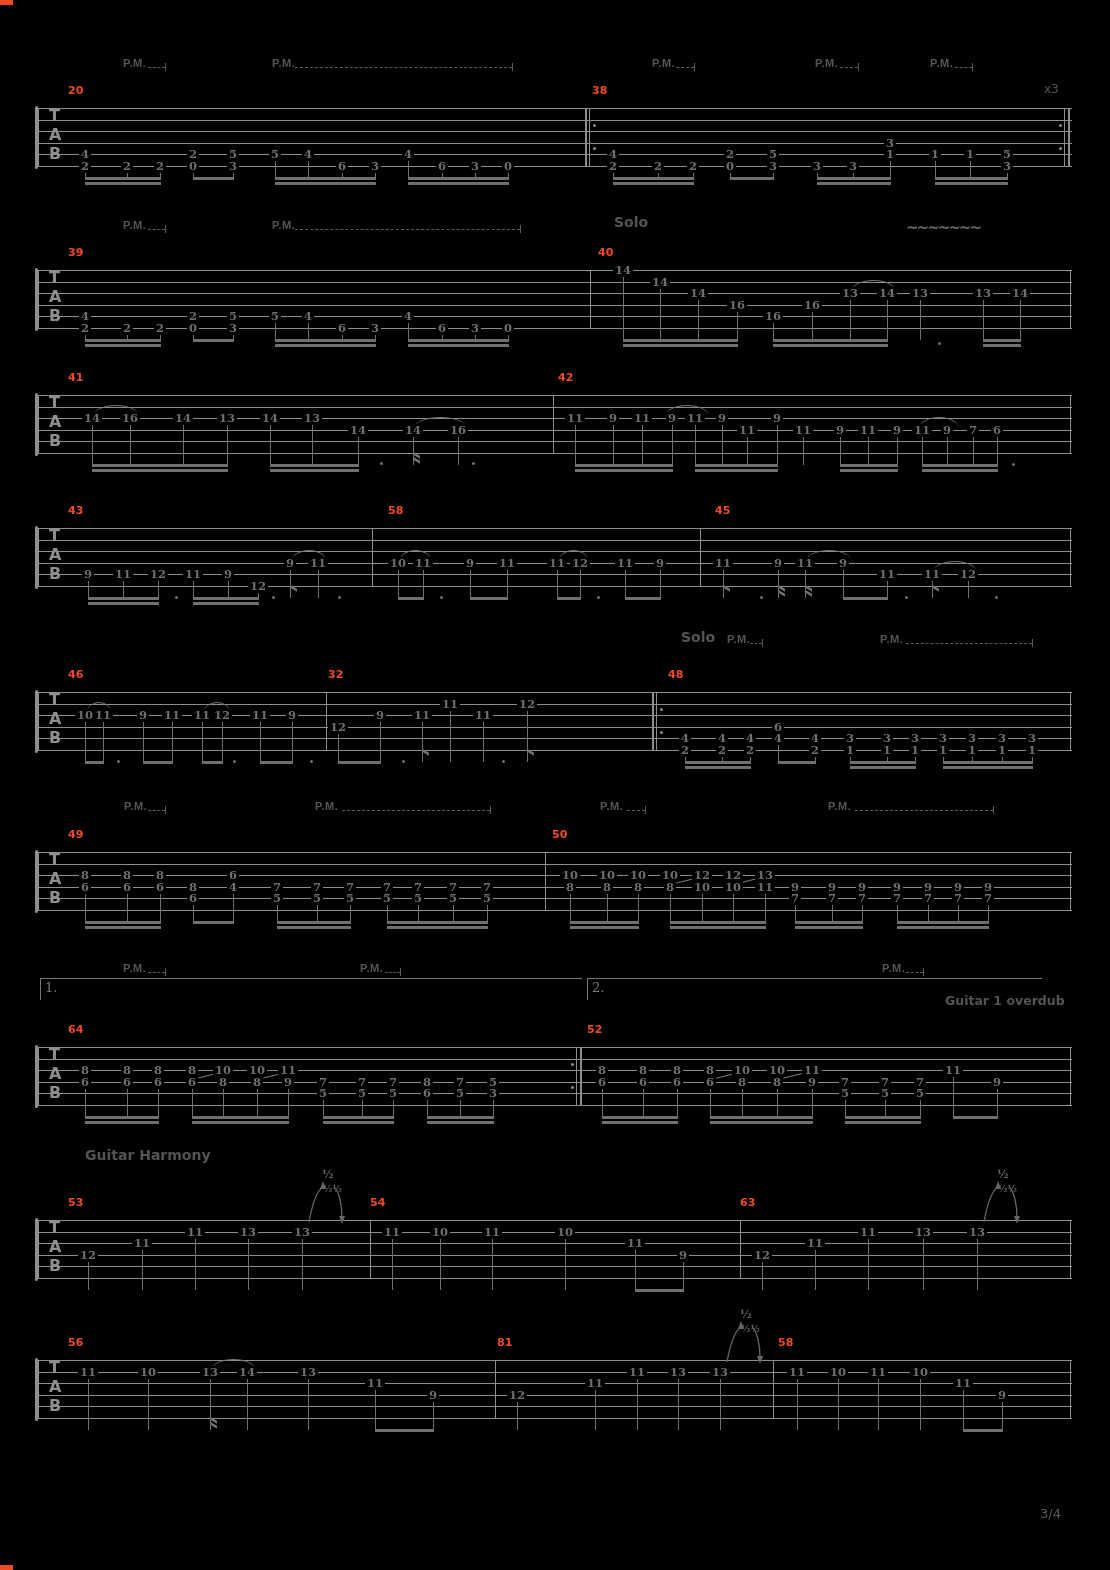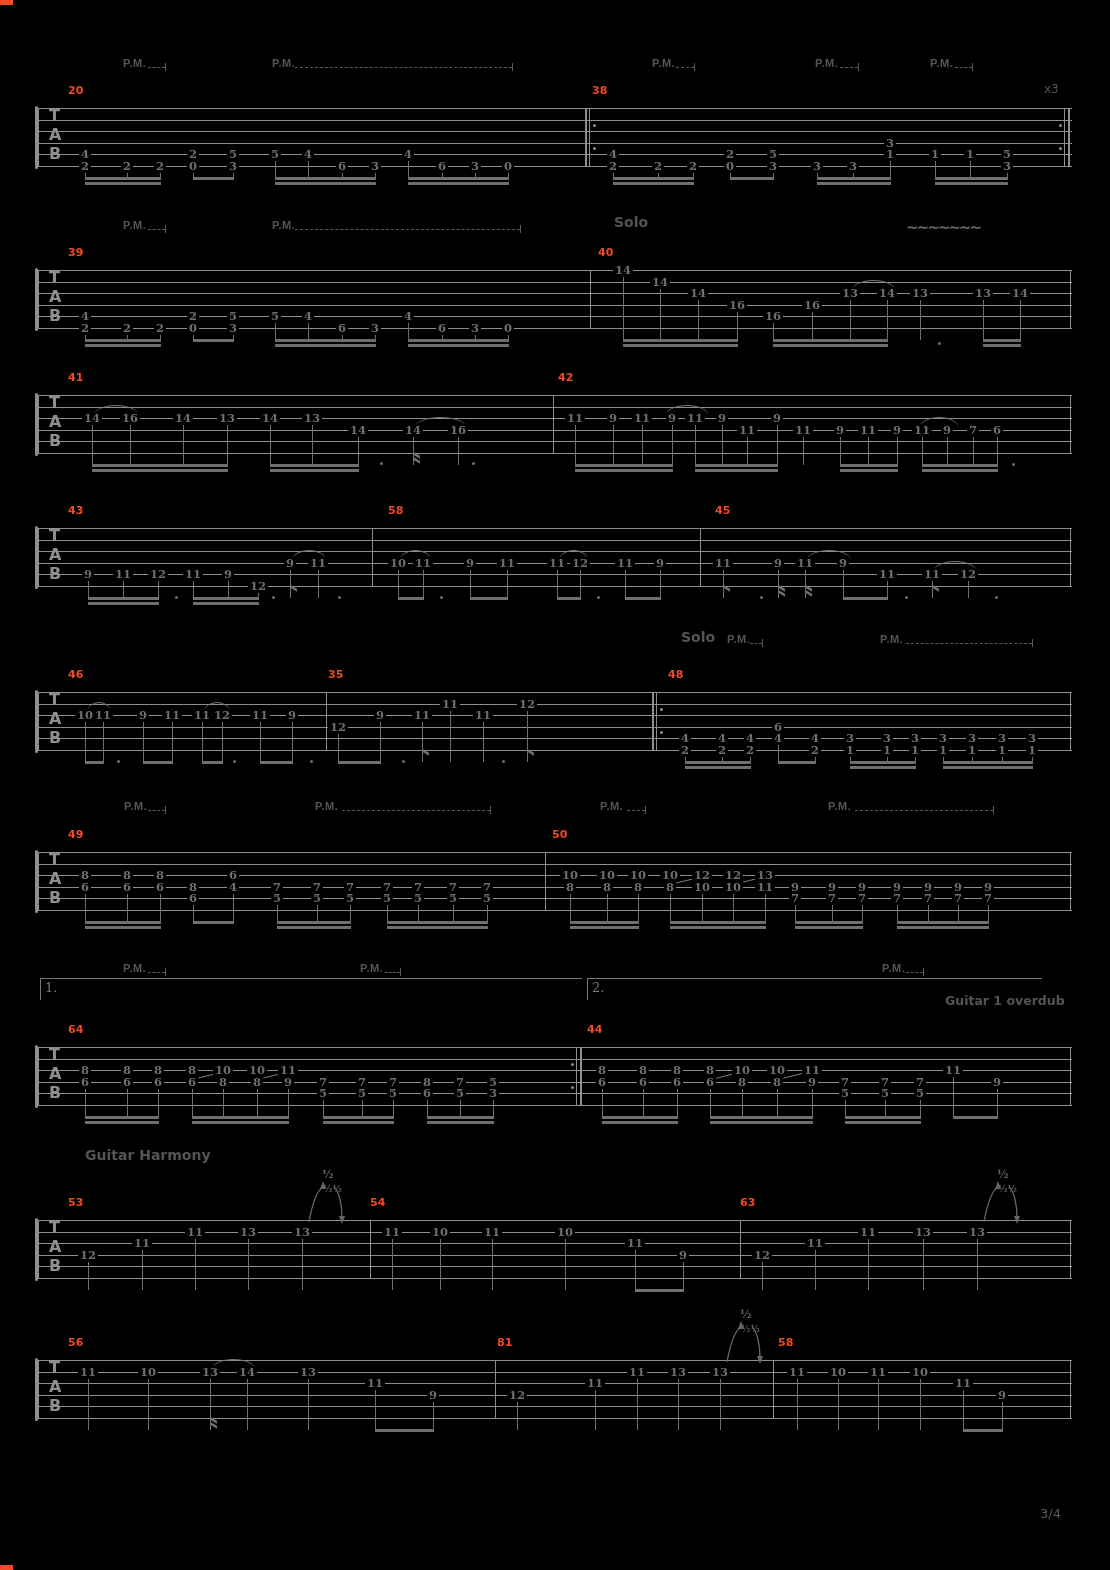--- a/index.html
+++ b/index.html
@@ -425,21 +425,21 @@
     <div class="clef" style="left: 49px; top: 709px;">A</div>
     <div class="clef" style="left: 49px; top: 728px;">B</div>
     <div class="bl" style="left: 38px; top: 692px; width: 1px; height: 59px;"></div>
     <div class="bl" style="left: 326px; top: 692px; width: 1px; height: 59px;"></div>
     <div class="bl" style="left: 652px; top: 692px; width: 1.5px; height: 59px;"></div>
     <div class="bl" style="left: 656px; top: 692px; width: 1px; height: 59px;"></div>
     <div class="rdot" style="left: 660px; top: 707.9px;"></div>
     <div class="rdot" style="left: 660px; top: 731.1px;"></div>
     <div class="bl" style="left: 1070px; top: 692px; width: 1px; height: 59px;"></div>
     <div class="mnum" style="left: 68px; top: 668px; color: rgb(240, 74, 38);">46</div>
-    <div class="mnum" style="left: 328px; top: 668px; color: rgb(240, 74, 38);">35</div>
+    <div class="mnum" style="left: 328px; top: 668px; color: rgb(240, 74, 38);">32</div>
     <div class="mnum" style="left: 668px; top: 668px; color: rgb(240, 74, 38);">48</div>
     <div class="note" style="left: 85px; top: 715.2px;">10</div>
     <div class="note" style="left: 103px; top: 715.2px;">11</div>
     <div class="note" style="left: 143px; top: 715.2px;">9</div>
     <div class="note" style="left: 172px; top: 715.2px;">11</div>
     <div class="note" style="left: 202px; top: 715.2px;">11</div>
     <div class="note" style="left: 222px; top: 715.2px;">12</div>
     <div class="note" style="left: 260px; top: 715.2px;">11</div>
     <div class="note" style="left: 292px; top: 715.2px;">9</div>
     <div class="note" style="left: 338px; top: 726.8px;">12</div>
@@ -658,21 +658,21 @@
     <div class="clef" style="left: 49px; top: 1045px;">T</div>
     <div class="clef" style="left: 49px; top: 1064px;">A</div>
     <div class="clef" style="left: 49px; top: 1083px;">B</div>
     <div class="bl" style="left: 38px; top: 1047px; width: 1px; height: 59px;"></div>
     <div class="rdot" style="left: 571px; top: 1062.9px;"></div>
     <div class="rdot" style="left: 571px; top: 1086.1px;"></div>
     <div class="bl" style="left: 576px; top: 1047px; width: 1px; height: 59px;"></div>
     <div class="bl" style="left: 580px; top: 1047px; width: 2px; height: 59px;"></div>
     <div class="bl" style="left: 1070px; top: 1047px; width: 1px; height: 59px;"></div>
     <div class="mnum" style="left: 68px; top: 1023px; color: rgb(240, 74, 38);">64</div>
-    <div class="mnum" style="left: 587px; top: 1023px; color: rgb(240, 74, 38);">44</div>
+    <div class="mnum" style="left: 587px; top: 1023px; color: rgb(240, 74, 38);">52</div>
     <div class="note" style="left: 85px; top: 1070.2px;">8</div>
     <div class="note" style="left: 85px; top: 1081.8px;">6</div>
     <div class="note" style="left: 127px; top: 1070.2px;">8</div>
     <div class="note" style="left: 127px; top: 1081.8px;">6</div>
     <div class="note" style="left: 158px; top: 1070.2px;">8</div>
     <div class="note" style="left: 158px; top: 1081.8px;">6</div>
     <div class="note" style="left: 192px; top: 1070.2px;">8</div>
     <div class="note" style="left: 192px; top: 1081.8px;">6</div>
     <div class="note" style="left: 223px; top: 1070.2px;">10</div>
     <div class="note" style="left: 223px; top: 1081.8px;">8</div>

